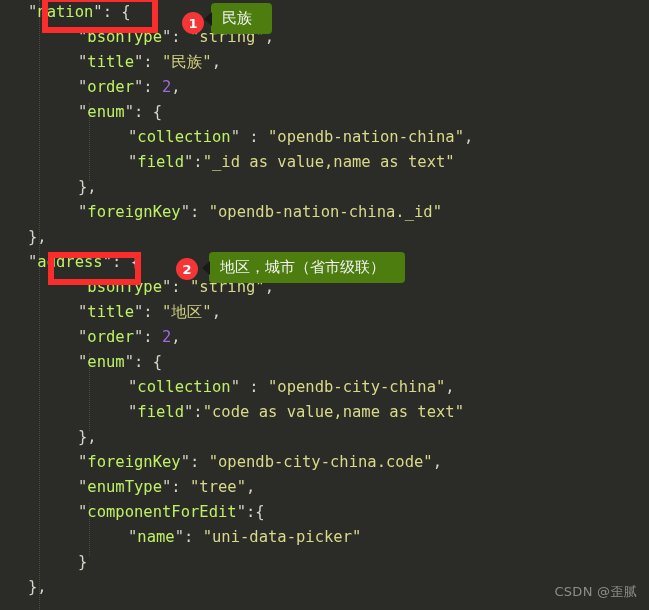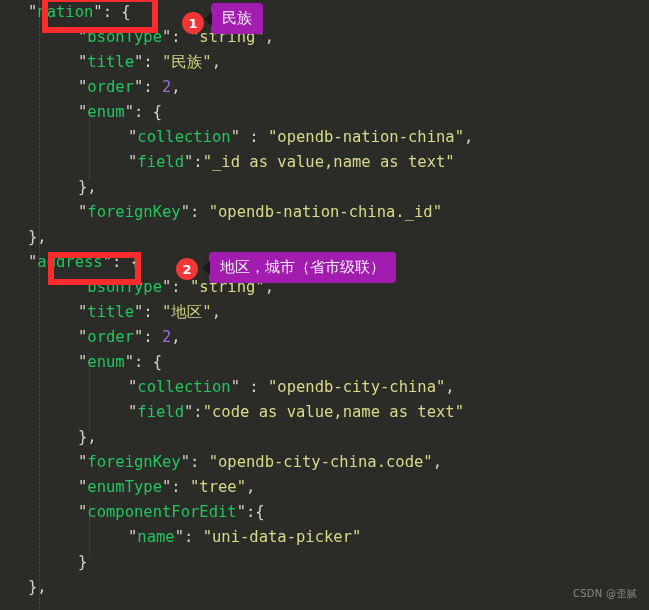--- a/index.html
+++ b/index.html
@@ -30,21 +30,21 @@
   }
   .line {
     height: 25px;
     white-space: pre;
     color: #d4d4c8;
   }
   .ind0 { padding-left: 28px; }
   .ind1 { padding-left: 78px; }
   .ind2 { padding-left: 128px; }
 
-  .k   { color: #22c55e; }   
+  .k   { color: #bef264; }   
   .p   { color: #d4d4c8; }   
   .s   { color: #d9d98a; }   
   .sc  { color: #cfcf7e; }   
   .n   { color: #9b6bdf; }   
 
   
   .guide {
     position: absolute;
     width: 0px;
     border-left: 1px dotted #4c4c46;
@@ -77,25 +77,25 @@
     font-weight: bold;
     display: flex;
     align-items: center;
     justify-content: center;
     line-height: 1;
   }
 
   
   .callout {
     position: absolute;
-    background: #a21caf;
+    background: #4d7c0f;
     color: #f2f2f2;
     font-family: "DejaVu Sans", "Liberation Sans", sans-serif;
     font-size: 15px;
-    padding: 5px 11px 6px 11px;
+    padding: 5px 20px 6px 11px;
     border-radius: 4px;
     white-space: nowrap;
     line-height: 1.35;
   }
   .callout::before {
     content: "";
     position: absolute;
     left: -7px;
     top: 50%;
     margin-top: -7px;
@@ -106,21 +106,21 @@
     border-right: 8px solid #1a1a19;
   }
 
   
   #watermark {
     position: absolute;
     right: 12px;
     bottom: 9px;
     color: #8d8d86;
     font-family: "DejaVu Sans", "Liberation Sans", sans-serif;
-    font-size: 10px;
+    font-size: 13px;
     letter-spacing: 0.3px;
   }
 </style>
 </head>
 <body>
 
 <div id="screen">
 
   <div class="guide g1"></div>
   <div class="guide g2"></div>

